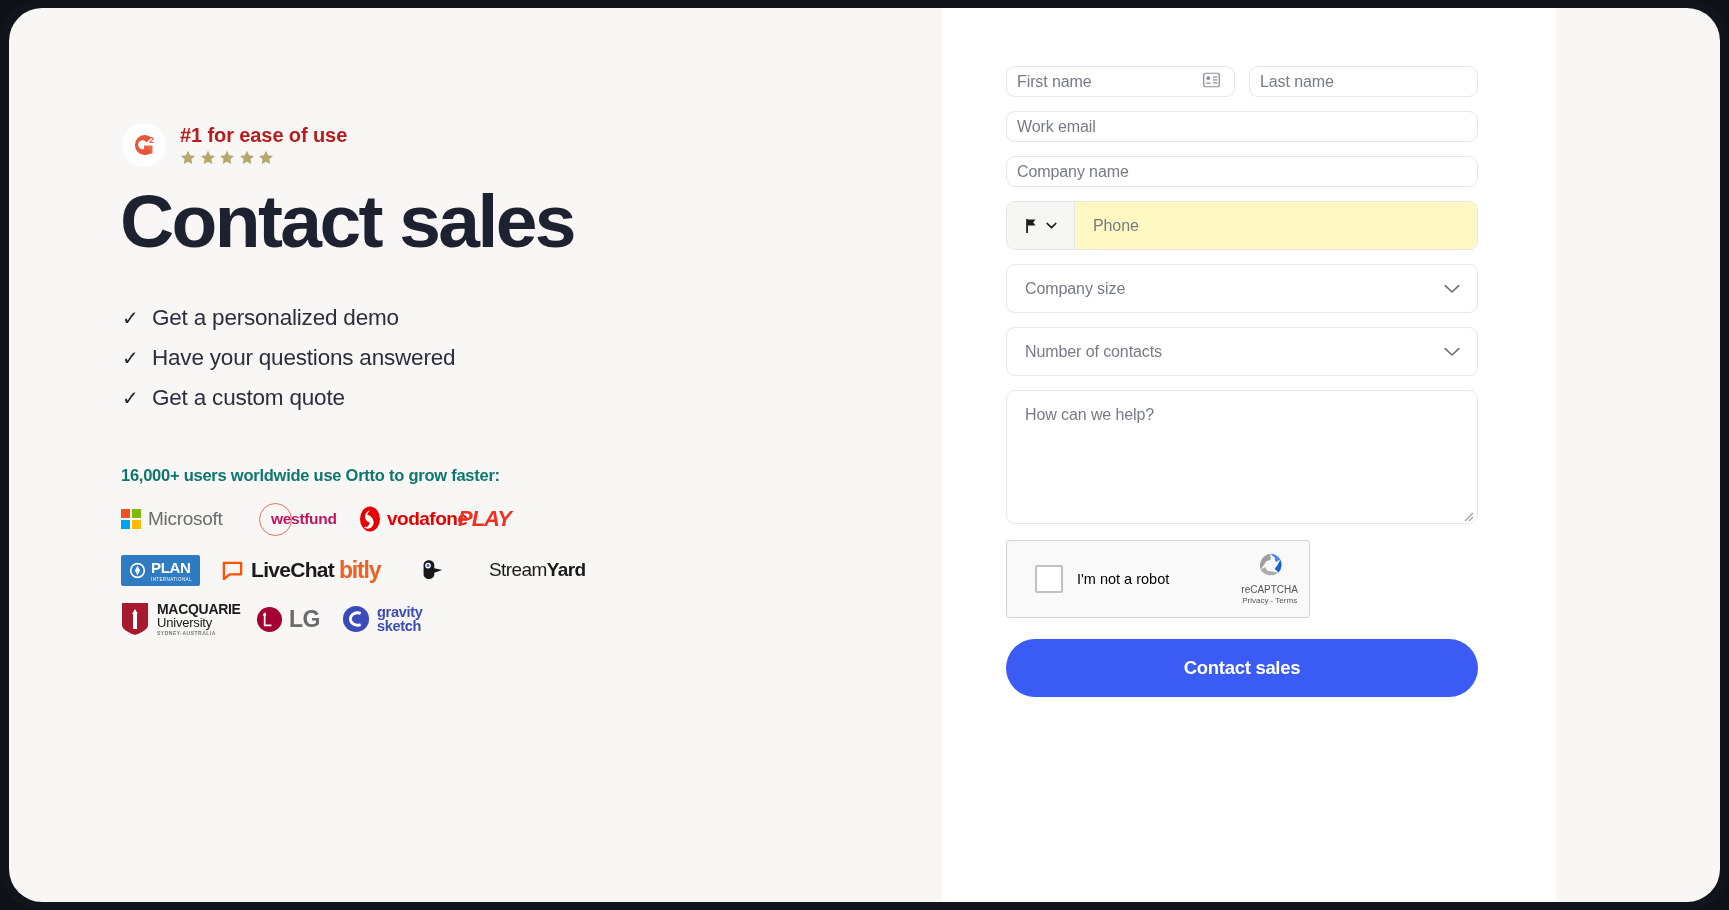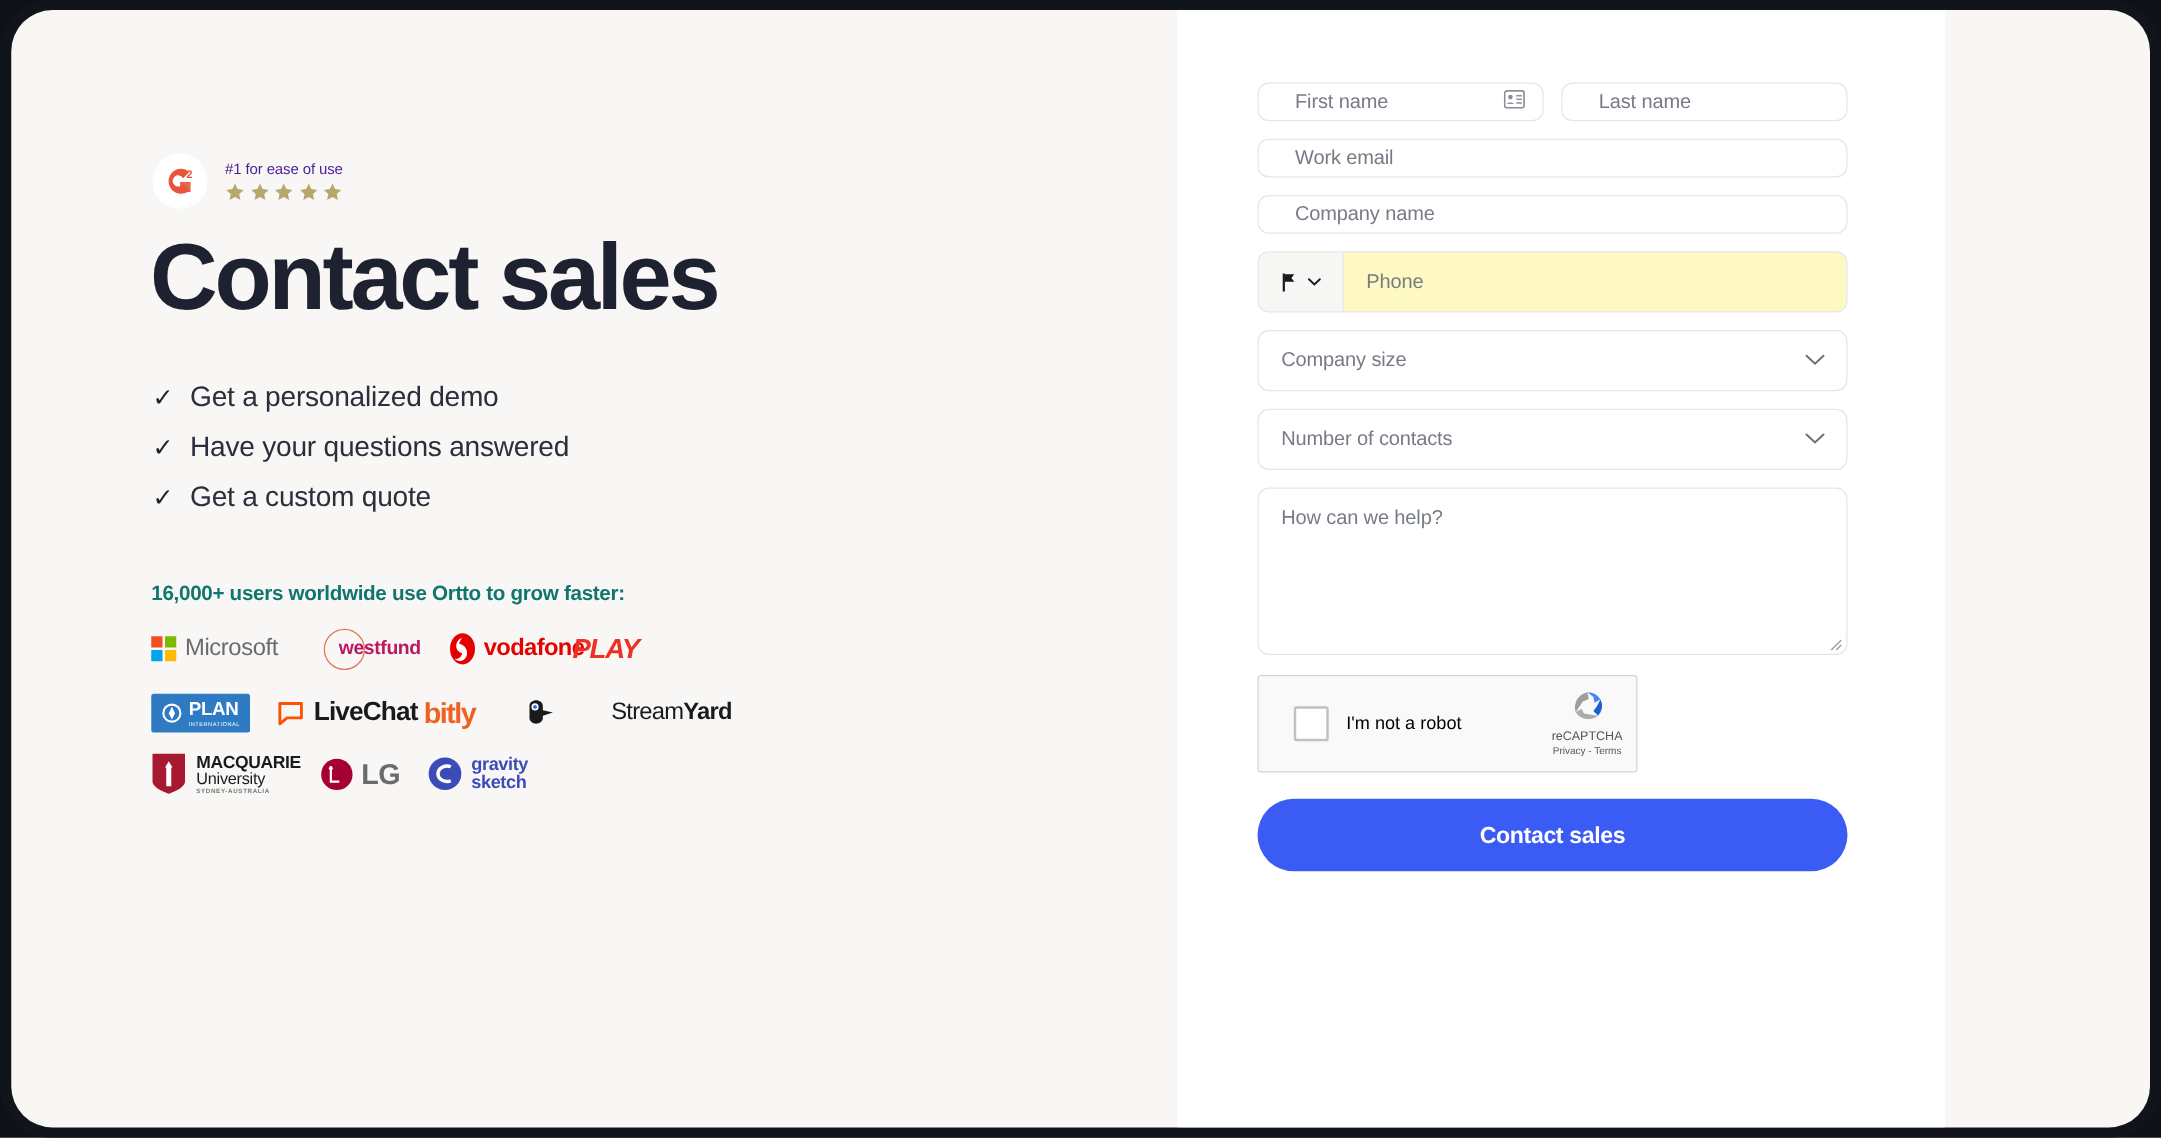--- a/index.html
+++ b/index.html
@@ -40,21 +40,21 @@
   }
   .g2badge {
     width: 44px; height: 44px;
     border-radius: 50%;
     background: #ffffff;
     display: flex; align-items: center; justify-content: center;
     flex: 0 0 44px;
   }
   .g2col { display: flex; flex-direction: column; gap: 5px; }
   .g2text {
-    font-size: 12px; font-weight: 400; color: #4c1d95;
+    font-size: 20px; font-weight: 700; color: #b91c1c;
     letter-spacing: -0.1px; line-height: 1;
   }
   .stars { display: flex; gap: 3.5px; }
   .star { width: 16px; height: 16px; display: block; }
 
   h1.headline {
     position: absolute;
     left: 111px; top: 176px;
     margin: 0;
     font-size: 75px;
@@ -165,21 +165,21 @@
     width: 472px;
   }
   .frow { display: flex; gap: 14px; margin-bottom: 14px; }
   .field {
     position: relative;
     border: 1px solid #e6e6e6;
     border-radius: 9px;
     background: #fff;
     height: 31px;
     display: flex; align-items: center;
-    padding: 0 29px;
+    padding: 0 10px;
     width: 100%;
   }
   .ph { font-size: 16px; color: #767b85; letter-spacing: -0.1px; }
   .autofill-icon { position:absolute; right: 14px; top: 50%; transform: translateY(-50%); }
   .phonewrap {
     display:flex; height:49px; border:1px solid #e6e6e6; border-radius:9px;
     overflow:hidden; margin-bottom:14px; background:#fef9c3;
   }
   .flagbtn {
     width: 68px; flex: 0 0 68px;

